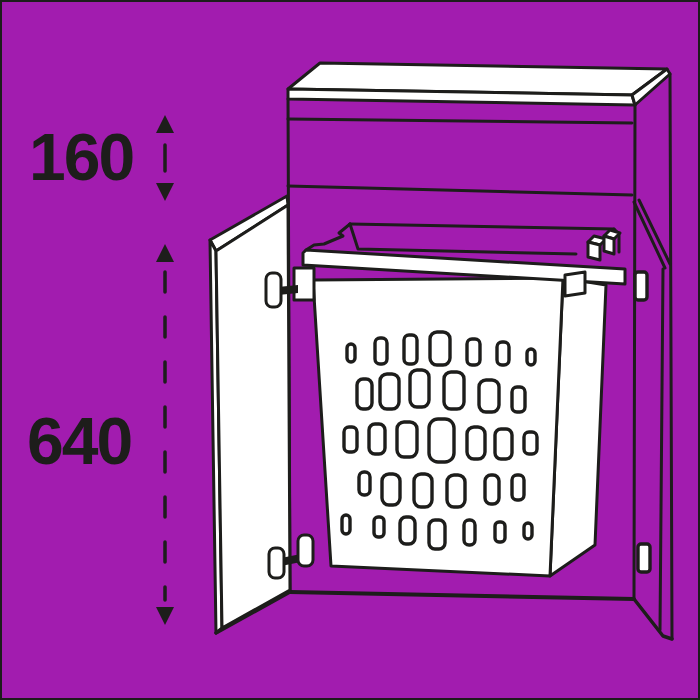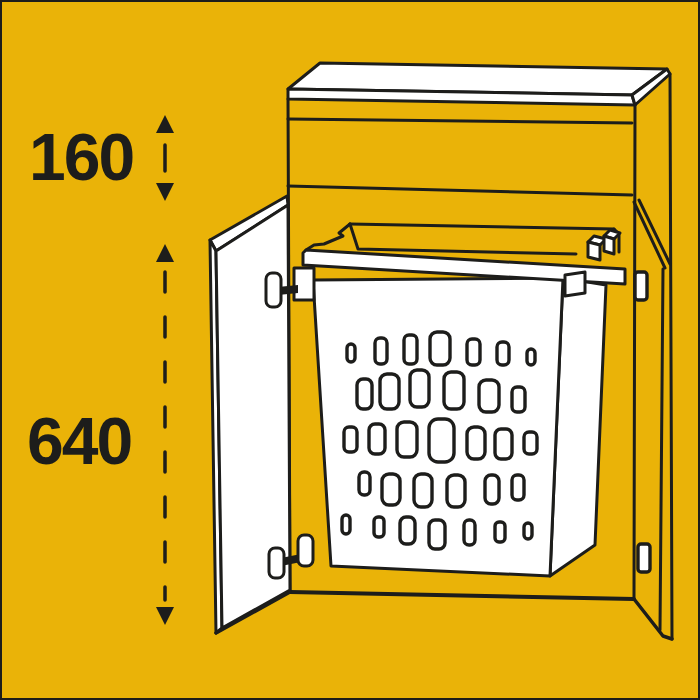--- a/index.html
+++ b/index.html
@@ -1,17 +1,17 @@
 <!DOCTYPE html>
 <html><head>
 <meta charset="utf-8">
 <style>
   html,body{margin:0;padding:0;background:#ffffff;}
   .stage{
-    width:700px;height:700px;position:relative;background:#eab308;
+    width:700px;height:700px;position:relative;background:#a21caf;
     font-family:"Liberation Sans", sans-serif;
     box-sizing:border-box;
     border:2px solid #1d1d1b;
     overflow:hidden;
   }
   svg{display:block;}
   .ln{fill:none;stroke:#1d1d1b;stroke-width:3;stroke-linejoin:round;stroke-linecap:round;}
   .wf{fill:#ffffff;stroke:#1d1d1b;stroke-width:3;stroke-linejoin:round;stroke-linecap:round;}
   .hole{fill:#ffffff;stroke:#1d1d1b;stroke-width:3.4;}
   .s35{stroke-width:3.5;}

